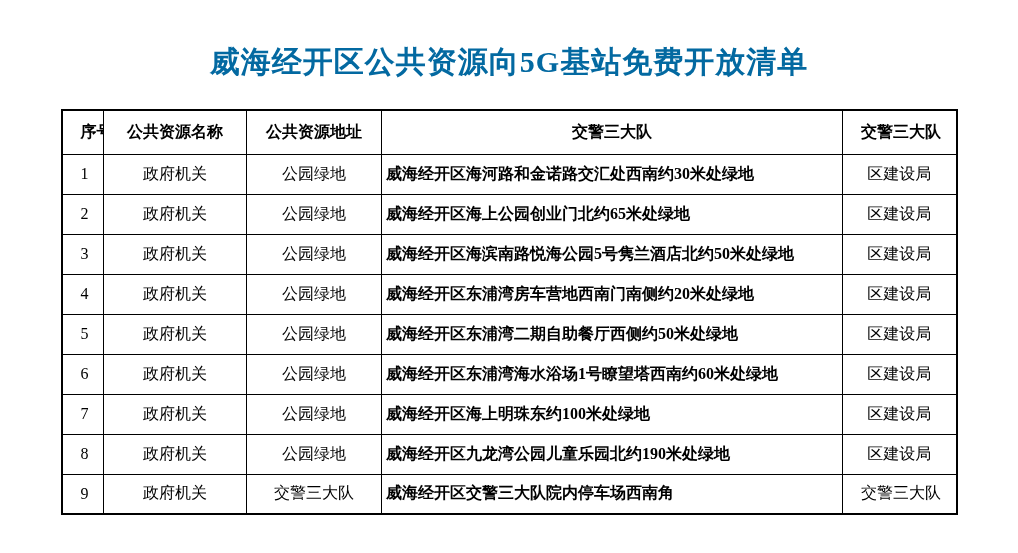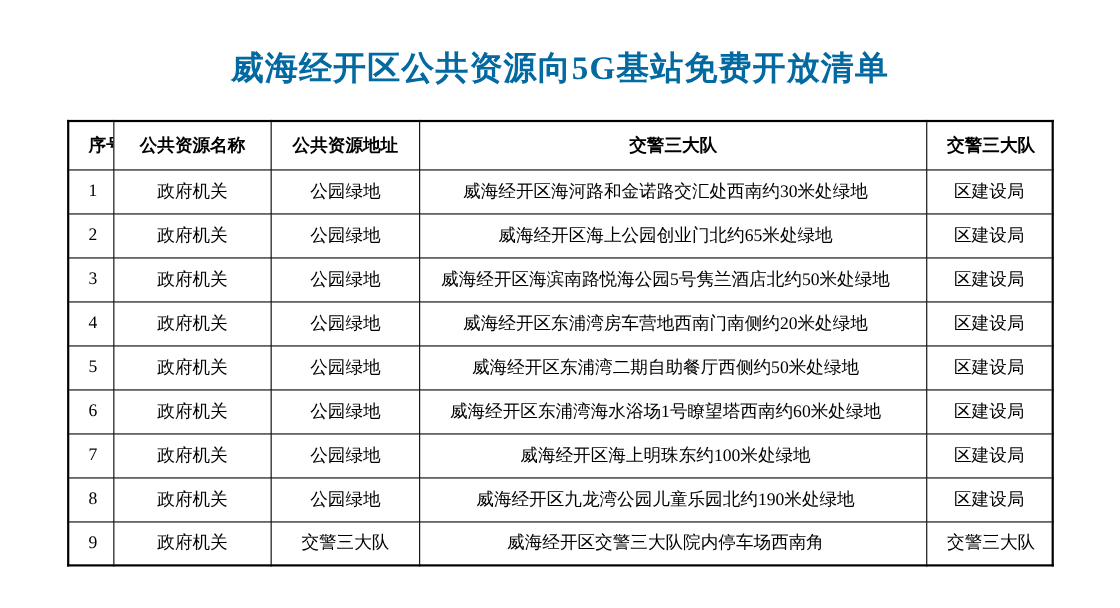--- a/index.html
+++ b/index.html
@@ -44,22 +44,23 @@
   .resource-table thead th {
     height: 44px;
     font-weight: bold;
     font-size: 16px;
   }
   .resource-table tbody td {
     height: 40px;
     font-weight: normal;
   }
   .resource-table td.cell-address {
-    text-align: center;
+    text-align: left;
     padding-left: 4px;
+    font-weight: bold;
   }
   col.col-index   { width: 42px; }
   col.col-type    { width: 143px; }
   col.col-name    { width: 135px; }
   col.col-address { width: 461px; }
   col.col-lead    { width: 114px; }
 </style>
 </head>
 <body>
 

